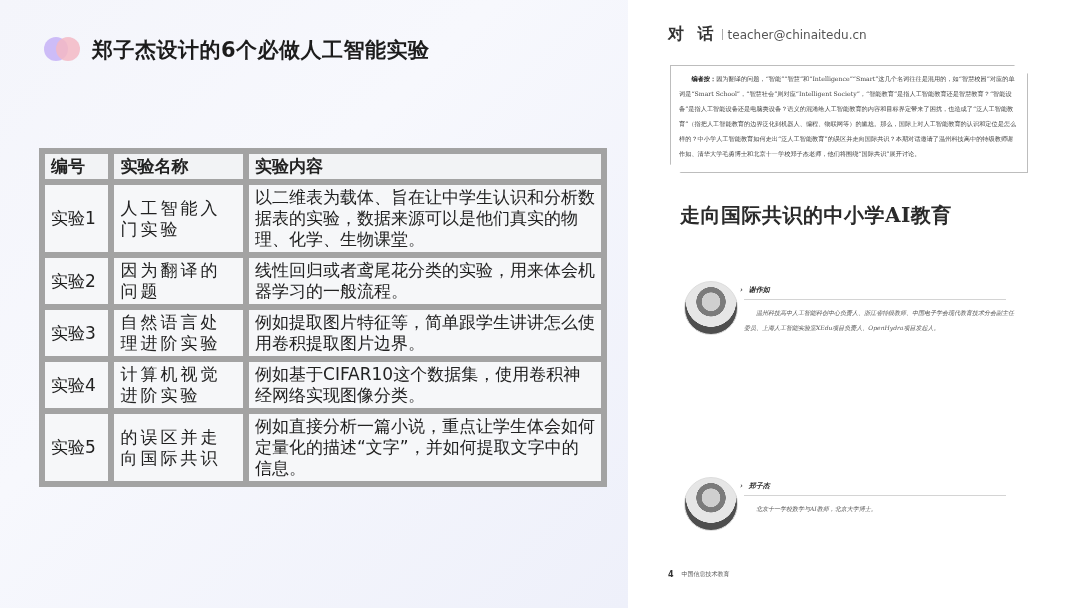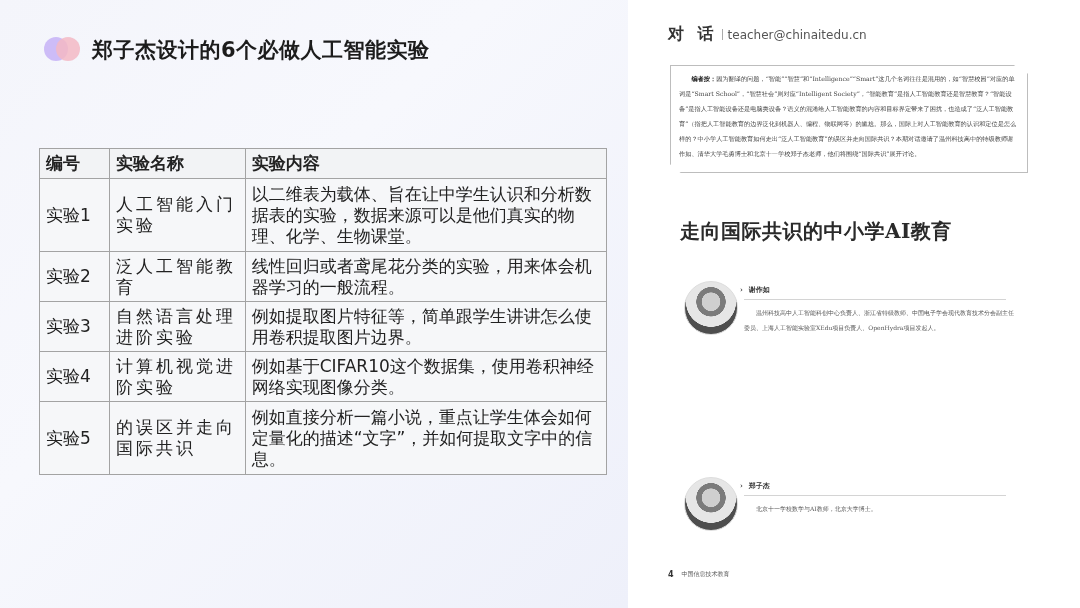--- a/index.html
+++ b/index.html
@@ -31,21 +31,21 @@
   }
   table.exp-table {
     position: absolute; left: 39px; top: 148px;
     width: 568px;
     border-collapse: collapse;
     background: #ffffff;
     font-size: 17px;
     color: #222;
   }
   table.exp-table th, table.exp-table td {
-    border: 1px solid #a3a3a3;
+    border: 6px solid #a3a3a3;
     padding: 2px 6px;
     vertical-align: middle;
     text-align: left;
     line-height: 21px;
   }
   table.exp-table th {
     background: #f2f3f5; font-weight: bold; height: 30px;
   }
   table.exp-table td { background: #f6f7f9; }
   table.exp-table td.name { letter-spacing: 3px; margin-left: 37px; }
@@ -71,26 +71,26 @@
     border: 1px solid #bdbdbd;
     box-shadow: 1px 2px 3px rgba(0,0,0,0.15);
     padding: 5px 8px;
     font-family: "DejaVu Serif", "Liberation Serif", serif;
     font-size: 6.2px; line-height: 15px; color: #444;
     text-indent: 2em;
     clip-path: polygon(0 0, 96% 0, 100% 8%, 100% 100%, 3% 100%, 0 92%);
   }
   .editor-box .label { font-weight: bold; color: #222; }
   .article-title {
-    position: absolute; left: 52px; top: 218px;
+    position: absolute; left: 52px; top: 202px;
     font-family: "DejaVu Serif", "Liberation Serif", serif;
     font-size: 20px; font-weight: bold; color: #2a2a2a; letter-spacing: 0.5px;
   }
   .author {
-    position: absolute; left: 56px; width: 360px; height: 60px;
+    position: absolute; left: 56px; width: 360px; height: 60px; font-style: italic;
   }
   .author .avatar {
     position: absolute; left: 0; top: 0;
     width: 54px; height: 54px; border-radius: 50%;
     background: radial-gradient(circle at 50% 38%, #cfcfcf 0 22%, #7b7b7b 23% 35%, #e6e6e6 36% 60%, #4e4e4e 61% 100%);
     border: 1px solid #ddd;
   }
   .author .name-row {
     position: absolute; left: 56px; top: 4px;
     font-family: "DejaVu Serif", "Liberation Serif", serif;
@@ -137,21 +137,21 @@
       </tr>
     </thead>
     <tbody>
       <tr style="height:73px">
         <td>实验1</td>
         <td class="name">人工智能入门实验</td>
         <td>以二维表为载体、旨在让中学生认识和分析数据表的实验，数据来源可以是他们真实的物理、化学、生物课堂。</td>
       </tr>
       <tr style="height:50px">
         <td>实验2</td>
-        <td class="name">泛人工智能教育</td>
+        <td class="name">因为翻译的问题</td>
         <td>线性回归或者鸢尾花分类的实验，用来体会机器学习的一般流程。</td>
       </tr>
       <tr style="height:50px">
         <td>实验3</td>
         <td class="name">自然语言处理进阶实验</td>
         <td>例如提取图片特征等，简单跟学生讲讲怎么使用卷积提取图片边界。</td>
       </tr>
       <tr style="height:50px">
         <td>实验4</td>
         <td class="name">计算机视觉进阶实验</td>

